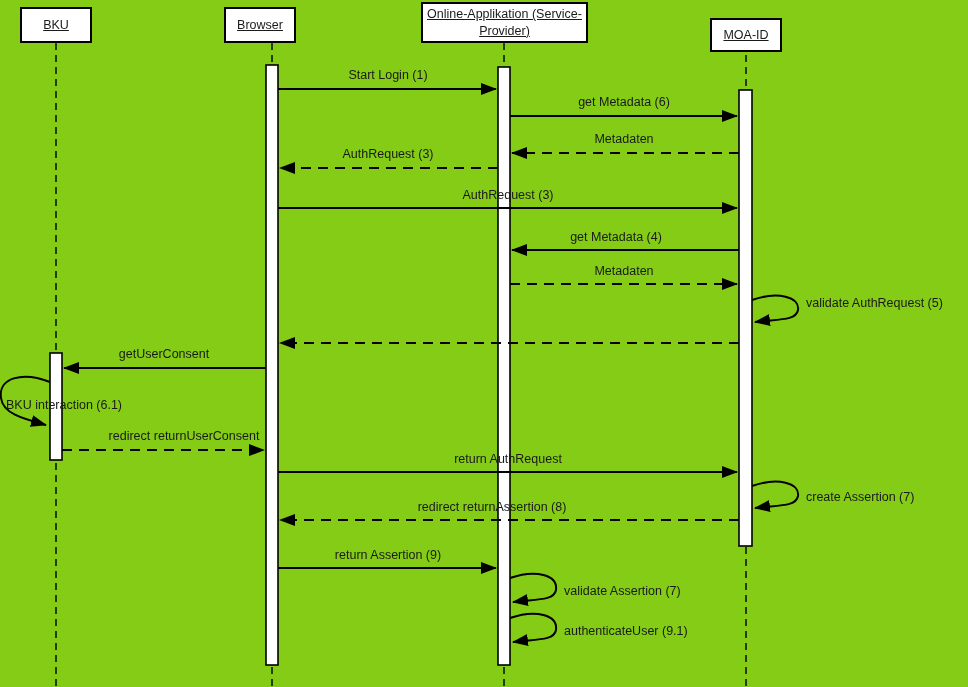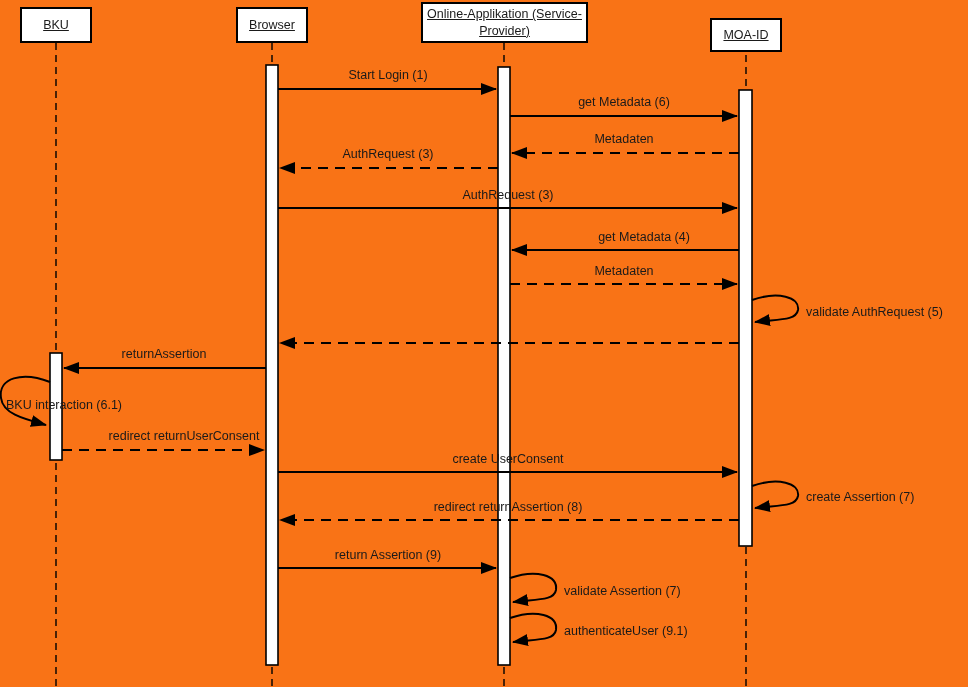--- a/index.html
+++ b/index.html
@@ -1,16 +1,16 @@
 <!DOCTYPE html>
 <html><head>
 <meta charset="utf-8">
 <style>
   html,body{margin:0;padding:0;background:#fff;}
-  .stage{position:relative;width:968px;height:687px;background:#f97316;overflow:hidden;
+  .stage{position:relative;width:968px;height:687px;background:#84cc16;overflow:hidden;
          font-family:"Liberation Sans",sans-serif;color:#1a1a1a;}
   svg{position:absolute;left:0;top:0;}
   .actor{position:absolute;border:2px solid #000;background:#fff;display:flex;flex-direction:column;
          align-items:center;justify-content:center;font-size:12.5px;text-align:center;line-height:1.3;}
   .actor span{text-decoration:underline;white-space:nowrap;}
   .lbl{position:absolute;font-size:12.5px;white-space:nowrap;line-height:1.15;}
   .lbl.c{transform:translateX(-50%);}
   .lbl.v{transform:translateY(-50%);}
 </style>
 </head>
@@ -52,42 +52,42 @@
     <path d="M 752 300 C 778 291, 800 297, 798 310 C 796 321, 778 319, 755 322" fill="none" stroke="#000" stroke-width="2" marker-end="url(#mh)"></path>
     <path d="M 752 486 C 778 477, 800 483, 798 496 C 796 507, 778 505, 755 508" fill="none" stroke="#000" stroke-width="2" marker-end="url(#mh)"></path>
     <path d="M 510 578 C 536 569, 558 575, 556 590 C 554 601, 536 599, 513 602" fill="none" stroke="#000" stroke-width="2" marker-end="url(#mh)"></path>
     <path d="M 510 618 C 536 609, 558 615, 556 630 C 554 641, 536 639, 513 642" fill="none" stroke="#000" stroke-width="2" marker-end="url(#mh)"></path>
     <path d="M 50 382 C 22 371, -2 378, 1 398 C 3 414, 24 419, 46 425" fill="none" stroke="#000" stroke-width="2" marker-end="url(#mh)"></path>
   </svg>
 
   <div class="actor" style="left:20px;top:7px;width:68px;height:32px">
     <span>BKU</span>
   </div>
-  <div class="actor" style="left:236px;top:7px;width:68px;height:32px">
+  <div class="actor" style="left:224px;top:7px;width:68px;height:32px">
     <span>Browser</span>
   </div>
   <div class="actor" style="left:421px;top:2px;width:163px;height:37px">
     <span>Online-Applikation (Service-</span>
     <span>Provider)</span>
   </div>
   <div class="actor" style="left:710px;top:18px;width:68px;height:30px">
     <span>MOA-ID</span>
   </div>
 
   <div class="lbl c" style="left:388px;top:68px">Start Login (1)</div>
   <div class="lbl c" style="left:624px;top:95px">get Metadata (6)</div>
   <div class="lbl c" style="left:624px;top:132px">Metadaten</div>
   <div class="lbl c" style="left:388px;top:147px">AuthRequest (3)</div>
   <div class="lbl c" style="left:508px;top:188px">AuthRequest (3)</div>
-  <div class="lbl c" style="left:644px;top:230px">get Metadata (4)</div>
+  <div class="lbl c" style="left:616px;top:230px">get Metadata (4)</div>
   <div class="lbl c" style="left:624px;top:264px">Metadaten</div>
-  <div class="lbl v" style="left:806px;top:312px">validate AuthRequest (5)</div>
-  <div class="lbl c" style="left:164px;top:347px">returnAssertion</div>
+  <div class="lbl v" style="left:806px;top:303px">validate AuthRequest (5)</div>
+  <div class="lbl c" style="left:164px;top:347px">getUserConsent</div>
   <div class="lbl v" style="left:6px;top:405px">BKU interaction (6.1)</div>
   <div class="lbl c" style="left:184px;top:429px">redirect returnUserConsent</div>
-  <div class="lbl c" style="left:508px;top:452px">create UserConsent</div>
+  <div class="lbl c" style="left:508px;top:452px">return AuthRequest</div>
   <div class="lbl v" style="left:806px;top:497px">create Assertion (7)</div>
-  <div class="lbl c" style="left:508px;top:500px">redirect returnAssertion (8)</div>
+  <div class="lbl c" style="left:492px;top:500px">redirect returnAssertion (8)</div>
   <div class="lbl c" style="left:388px;top:548px">return Assertion (9)</div>
   <div class="lbl v" style="left:564px;top:591px">validate Assertion (7)</div>
   <div class="lbl v" style="left:564px;top:631px">authenticateUser (9.1)</div>
 
 </div>
 
 </body></html>

